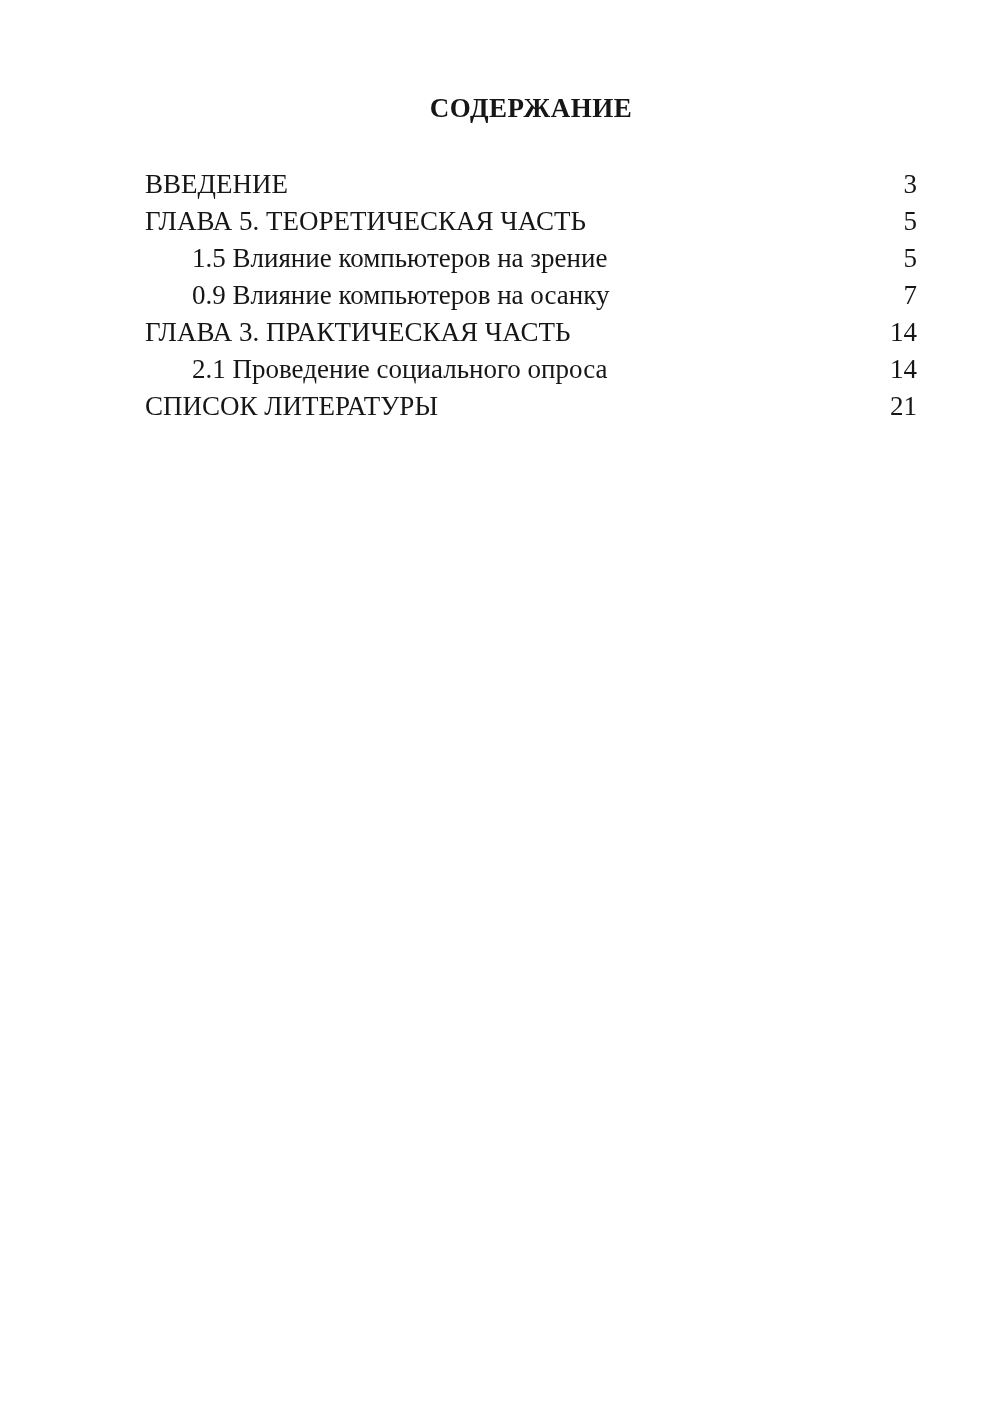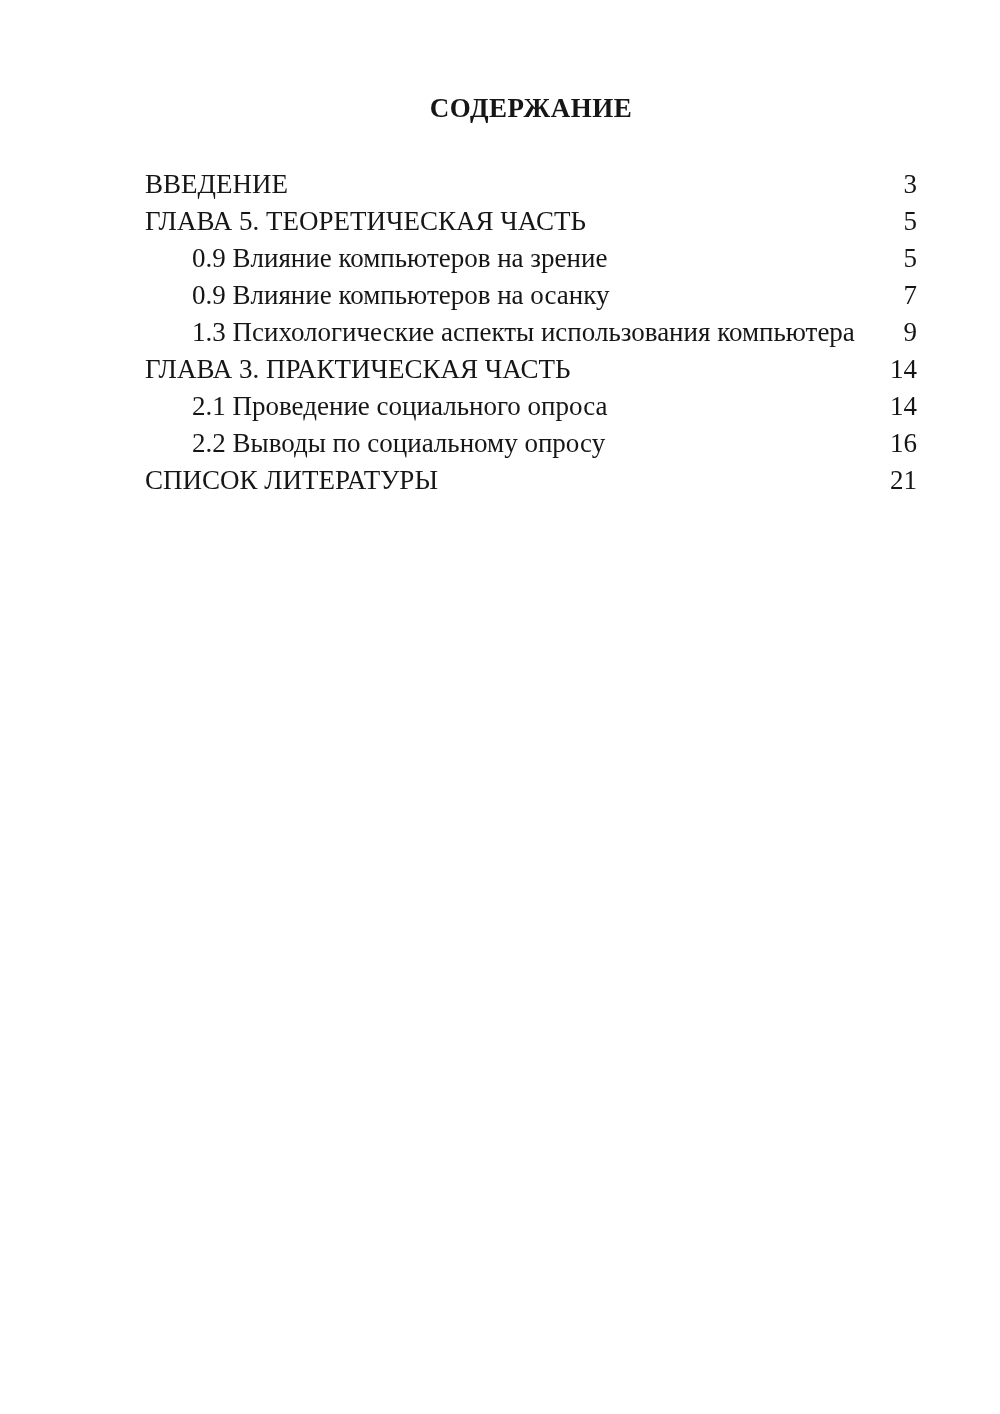--- a/index.html
+++ b/index.html
@@ -78,49 +78,41 @@
         <span class="entry-title">ВВЕДЕНИЕ</span>
         <span class="entry-page">3</span>
       </div>
 
       <div class="toc-row level1">
         <span class="entry-title">ГЛАВА 5. ТЕОРЕТИЧЕСКАЯ ЧАСТЬ</span>
         <span class="entry-page">5</span>
       </div>
 
       <div class="toc-row level2">
-        <span class="entry-title">0.9 Влияние компьютеров на зрение</span>
+        <span class="entry-title">1.5 Влияние компьютеров на зрение</span>
         <span class="entry-page">5</span>
       </div>
 
       <div class="toc-row level2">
         <span class="entry-title">0.9 Влияние компьютеров на осанку</span>
         <span class="entry-page">7</span>
       </div>
 
-      <div class="toc-row level2">
-        <span class="entry-title">1.3 Психологические аспекты использования компьютера</span>
-        <span class="entry-page">9</span>
-      </div>
 
 
       <div class="toc-row level1">
         <span class="entry-title">ГЛАВА 3. ПРАКТИЧЕСКАЯ ЧАСТЬ</span>
         <span class="entry-page">14</span>
       </div>
 
       <div class="toc-row level2">
         <span class="entry-title">2.1 Проведение социального опроса</span>
         <span class="entry-page">14</span>
       </div>
 
-      <div class="toc-row level2">
-        <span class="entry-title">2.2 Выводы по социальному опросу</span>
-        <span class="entry-page">16</span>
-      </div>
 
 
       <div class="toc-row level1">
         <span class="entry-title">СПИСОК ЛИТЕРАТУРЫ</span>
         <span class="entry-page">21</span>
       </div>
 
     </div>
   </div>
 

